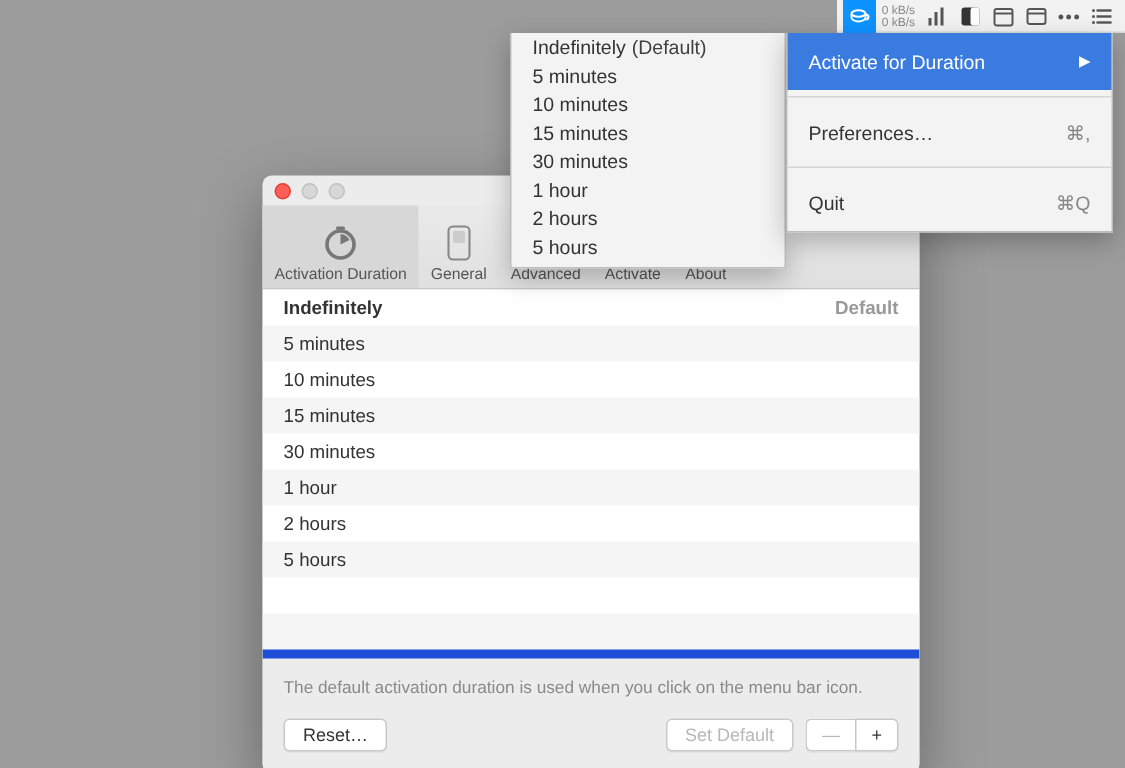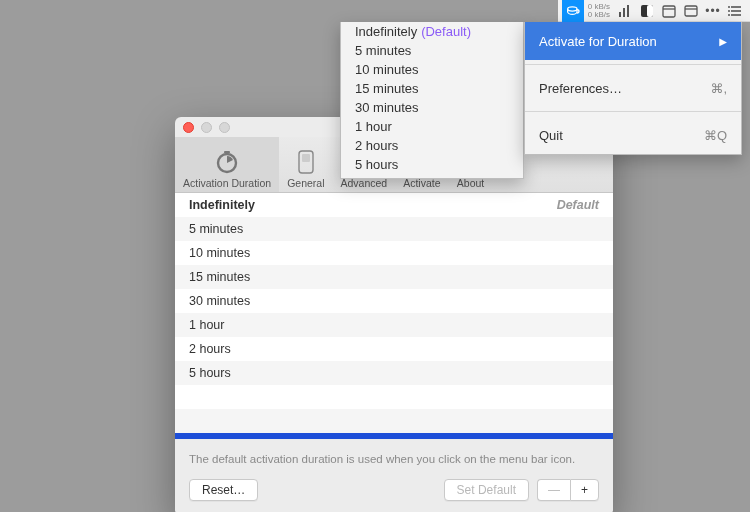--- a/index.html
+++ b/index.html
@@ -17,39 +17,39 @@
 .menu-main { position: absolute; top: 22px; left: 524px; width: 218px; background: #f3f3f3; border: 1px solid #bdbdbd; border-top: none; box-shadow: 0 6px 16px rgba(0,0,0,0.25); }
 .menu-main .row { display: flex; justify-content: space-between; align-items: center; height: 38px; padding: 0 14px; font-size: 13px; color: #333; }
 .menu-main .row.hl { background: #3a7be0; color: #fff; }
 .menu-main .row .sc { color: #888; font-size: 13px; }
 .menu-main .sep { height: 1px; background: #d5d5d5; margin: 4px 0; }
 .menu-main .arrow { font-size: 10px; }
 
 
 .menu-sub { position: absolute; top: 22px; left: 340px; width: 184px; background: #f3f3f3; border: 1px solid #bdbdbd; border-top: none; box-shadow: 0 6px 16px rgba(0,0,0,0.25); padding-bottom: 4px; }
 .menu-sub .row { height: 19px; padding: 0 14px; font-size: 13px; color: #333; display: flex; align-items: center; }
-.menu-sub .row .def { color: #8b5cf6; margin-left: 4px; }
+.menu-sub .row .def { color: #404040; margin-left: 4px; }
 
 
 .window { position: absolute; top: 117px; left: 175px; width: 438px; background: #ececec; border-radius: 6px; box-shadow: 0 14px 40px rgba(0,0,0,0.35); overflow: hidden; }
 .titlebar { height: 20px; display: flex; align-items: center; padding: 0 8px; gap: 7px; }
 .tl-btn { width: 11px; height: 11px; border-radius: 50%; background: #d7d7d7; border: 0.5px solid #c0c0c0; }
 .tl-btn.close { background: #ff5f56; border-color: #e33e32; }
 .title { flex: 1; text-align: center; font-size: 13px; color: #444; margin-left: -44px; }
 
 .toolbar { height: 56px; display: flex; border-bottom: 1px solid #c6c6c6; background: linear-gradient(#eaeaea,#e0e0e0); }
 .toolbar .tab { display: flex; flex-direction: column; align-items: center; justify-content: flex-end; padding: 4px 8px 3px; font-size: 10.5px; color: #555; gap: 2px; }
 .toolbar .tab.sel { background: #d7d7d7; }
 .toolbar .tab .ticon { width: 28px; height: 26px; display:flex; align-items:center; justify-content:center; }
 
 .list { background: #fff; }
 .list .lrow { display: flex; justify-content: space-between; align-items: center; height: 24px; padding: 0 14px; font-size: 12.5px; color: #333; }
 .list .lrow:nth-child(even){ background:#f5f5f5; }
 .list .lrow.sel { font-weight: 600; }
-.list .lrow .def { color: #999; font-size: 12.5px; font-style: italic; }
+.list .lrow .def { color: #999; font-size: 12.5px; }
 
 .footer { background: #ececec; border-top: 6px solid #1d4ed8; padding: 14px 14px 14px; }
 .footer .hint { font-size: 11.5px; color: #8a8a8a; margin-bottom: 14px; }
 .footer .btns { display: flex; gap: 8px; align-items: flex-start; }
 .footer .spacer { flex: 1; }
 .btn { background: #fff; border: 1px solid #c9c9c9; border-radius: 4px; height: 22px; padding: 0 12px; font-size: 12px; color: #333; display:inline-flex; align-items:center; box-shadow: 0 1px 0 rgba(0,0,0,0.04);}
 .btn.dis { color: #b8b8b8; }
 .seg { display: flex; }
 .seg .btn { border-radius: 0; padding: 0 10px; min-width: 28px; justify-content:center; }
 .seg .btn:first-child { border-radius: 4px 0 0 4px; border-right: none; }

